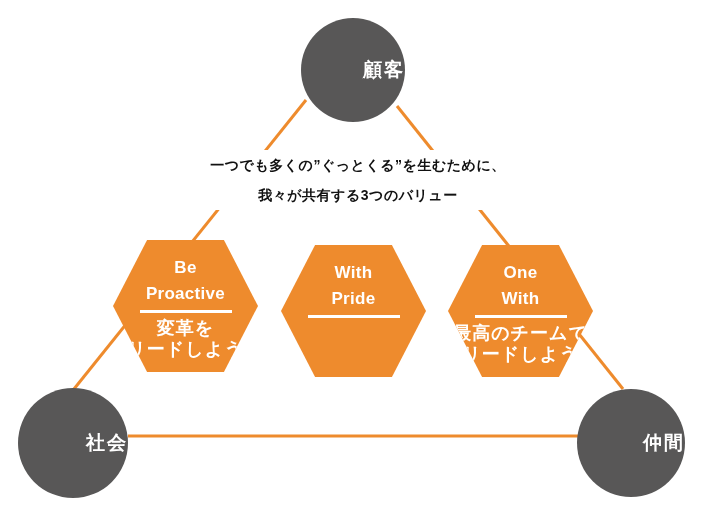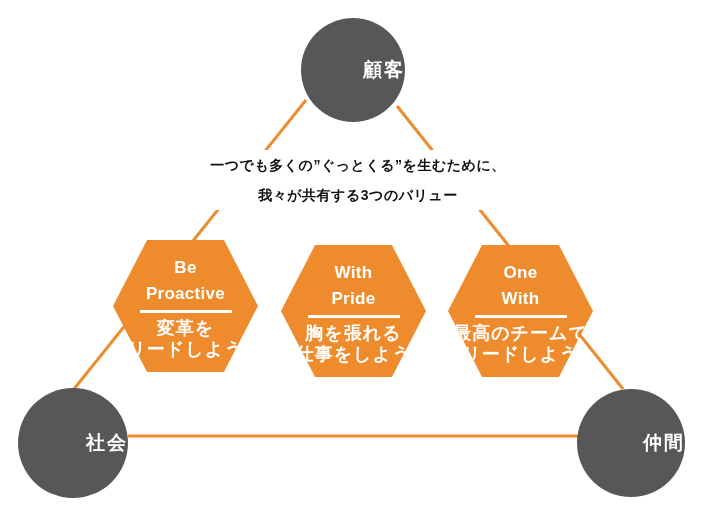--- a/index.html
+++ b/index.html
@@ -121,24 +121,20 @@
       <div>リードしよう</div>
     </div>
   </div>
 
   <div class="hex hex2">
     <div class="hex-en">
       <div>With</div>
       <div>Pride</div>
     </div>
     <div class="hex-divider"></div>
-    <div class="hex-jp">
-      <div>胸を張れる</div>
-      <div>仕事をしよう</div>
-    </div>
   </div>
 
   <div class="hex hex3">
     <div class="hex-en">
       <div>One</div>
       <div>With</div>
     </div>
     <div class="hex-divider"></div>
     <div class="hex-jp">
       <div>最高のチームで</div>

